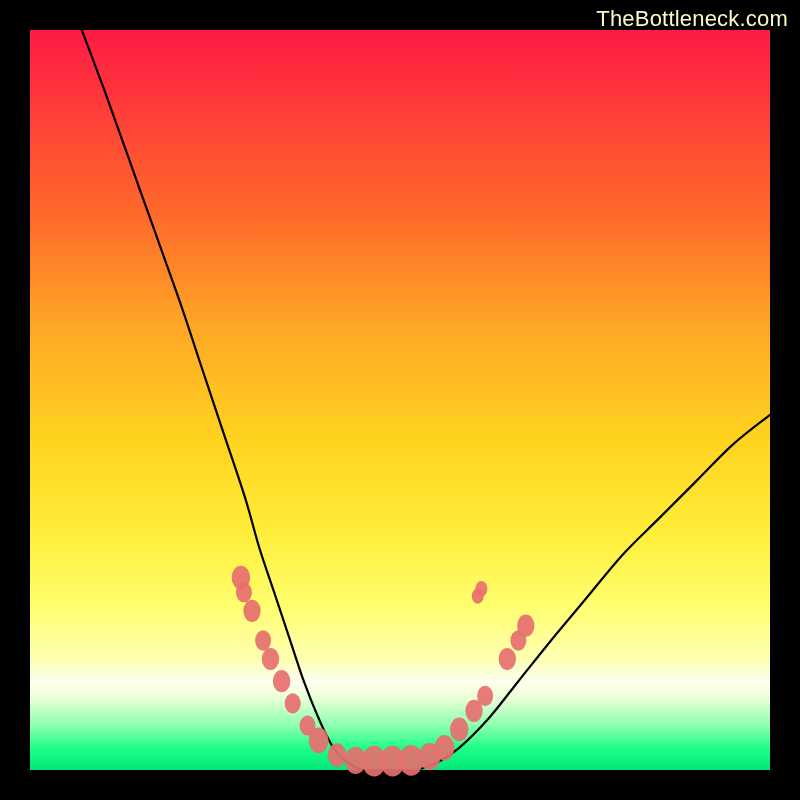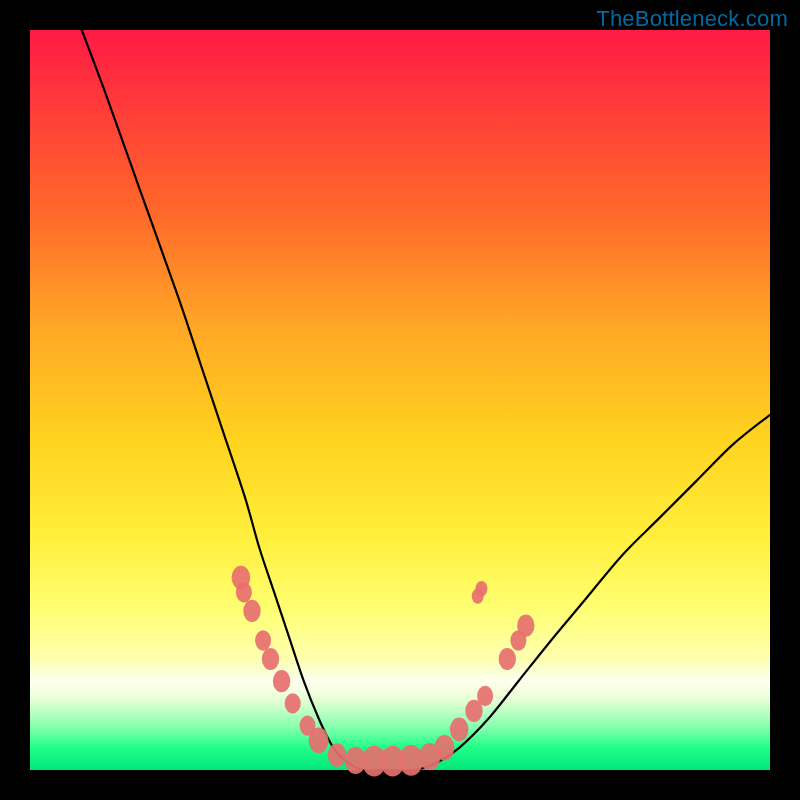--- a/index.html
+++ b/index.html
@@ -37,21 +37,21 @@
       #f8ffc8 88%,
       #d8ffcf 91%,
       #8cffb0 94%,
       #1fff88 97%,
       #00e87a 100%);
   }
   .watermark {
     position: absolute;
     top: 6px;
     right: 12px;
-    color: #0369a1;
+    color: #fef9c3;
     font-size: 22px;
     letter-spacing: 0.2px;
     font-weight: 400;
   }
   .hazeband {
     position: absolute;
     bottom: 96px;
     left: 30px;
     width: 740px;
     height: 44px;

